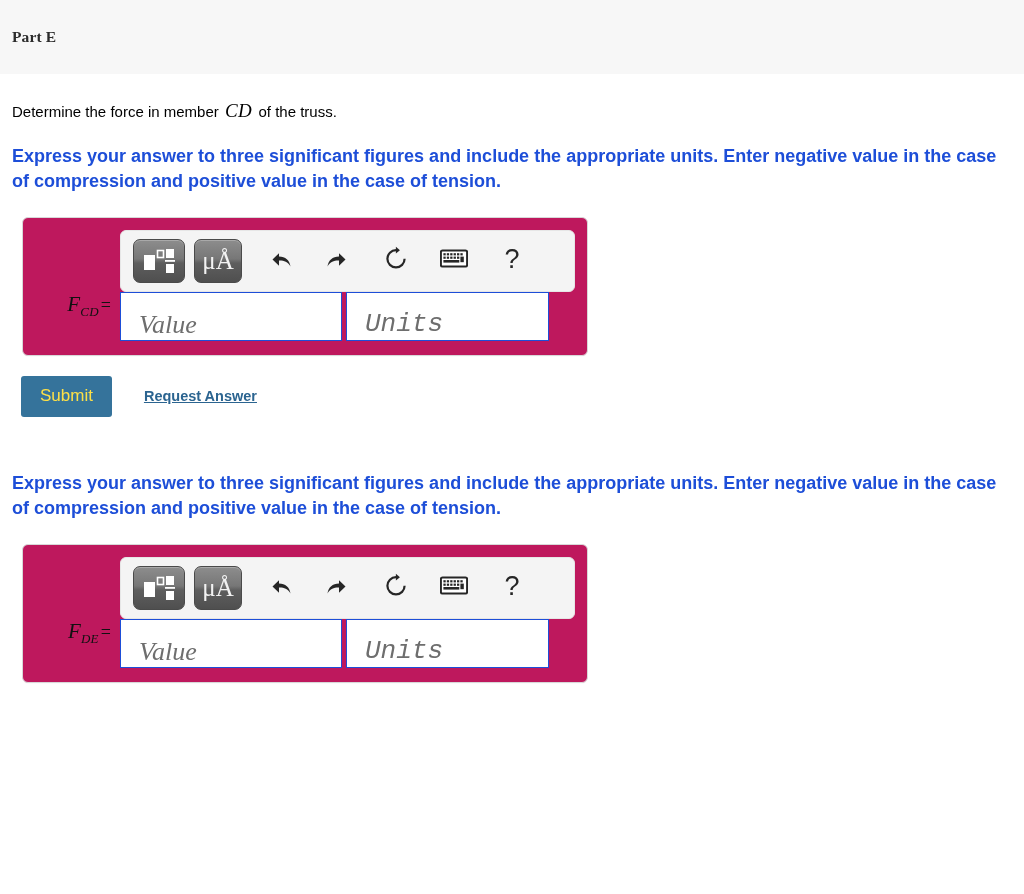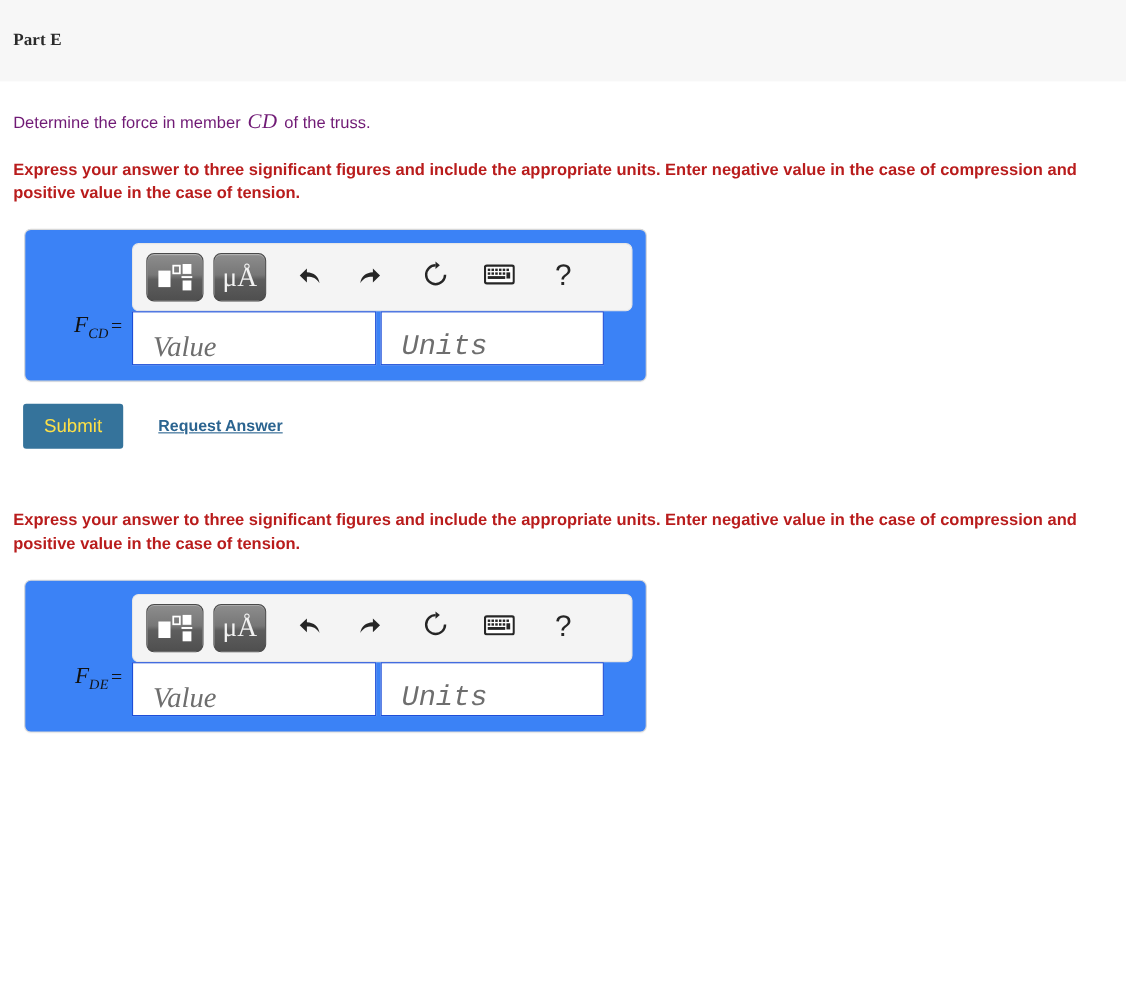--- a/index.html
+++ b/index.html
@@ -23,47 +23,47 @@
     font-size: 15.5px;
     font-weight: bold;
     color: #2b2b2b;
     letter-spacing: 0.1px;
   }
 
   
   .q-body { padding: 0 10px 0 12px; }
   .prompt {
     font-size: 15px;
-    color: #701a75;
+    color: #000000;
     margin: 24px 0 0 0;
     line-height: 1.35;
   }
   .instr {
-    font-size: 15px;
+    font-size: 18px;
     font-weight: bold;
-    color: #b91c1c;
+    color: #1d4ed8;
     margin: 20px 0 0 0;
     line-height: 1.42;
     max-width: 1006px;
   }
   .mathvar {
     font-family: "Liberation Serif", serif;
     font-style: italic;
     font-size: 19px;
     letter-spacing: 0.5px;
     padding: 0 2px;
   }
 
   
   .answer-box {
     margin: 22px 0 0 10px;
     width: 566px;
     border: 1px solid #d8d8d8;
     border-radius: 6px;
-    background: #3b82f6;
+    background: #be185d;
     padding: 12px 12px 14px 12px;
     box-shadow: 0 1px 1px rgba(0,0,0,0.02);
   }
 
   
   .toolbar {
     margin-left: 85px;
     width: 455px;
     height: 62px;
     background: #f4f4f4;

